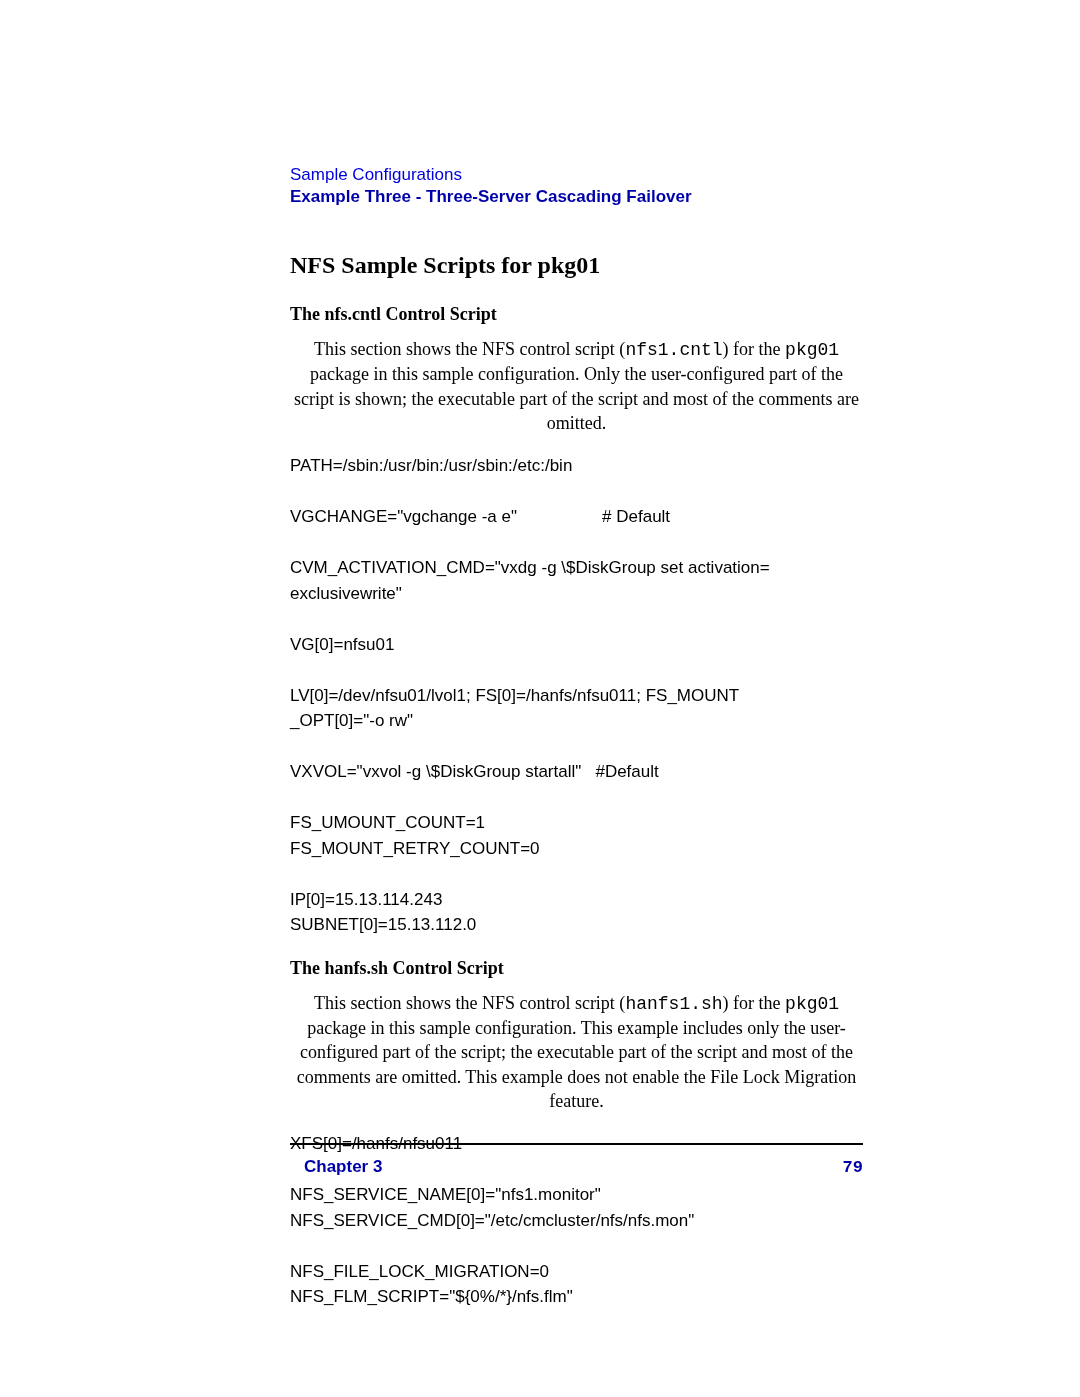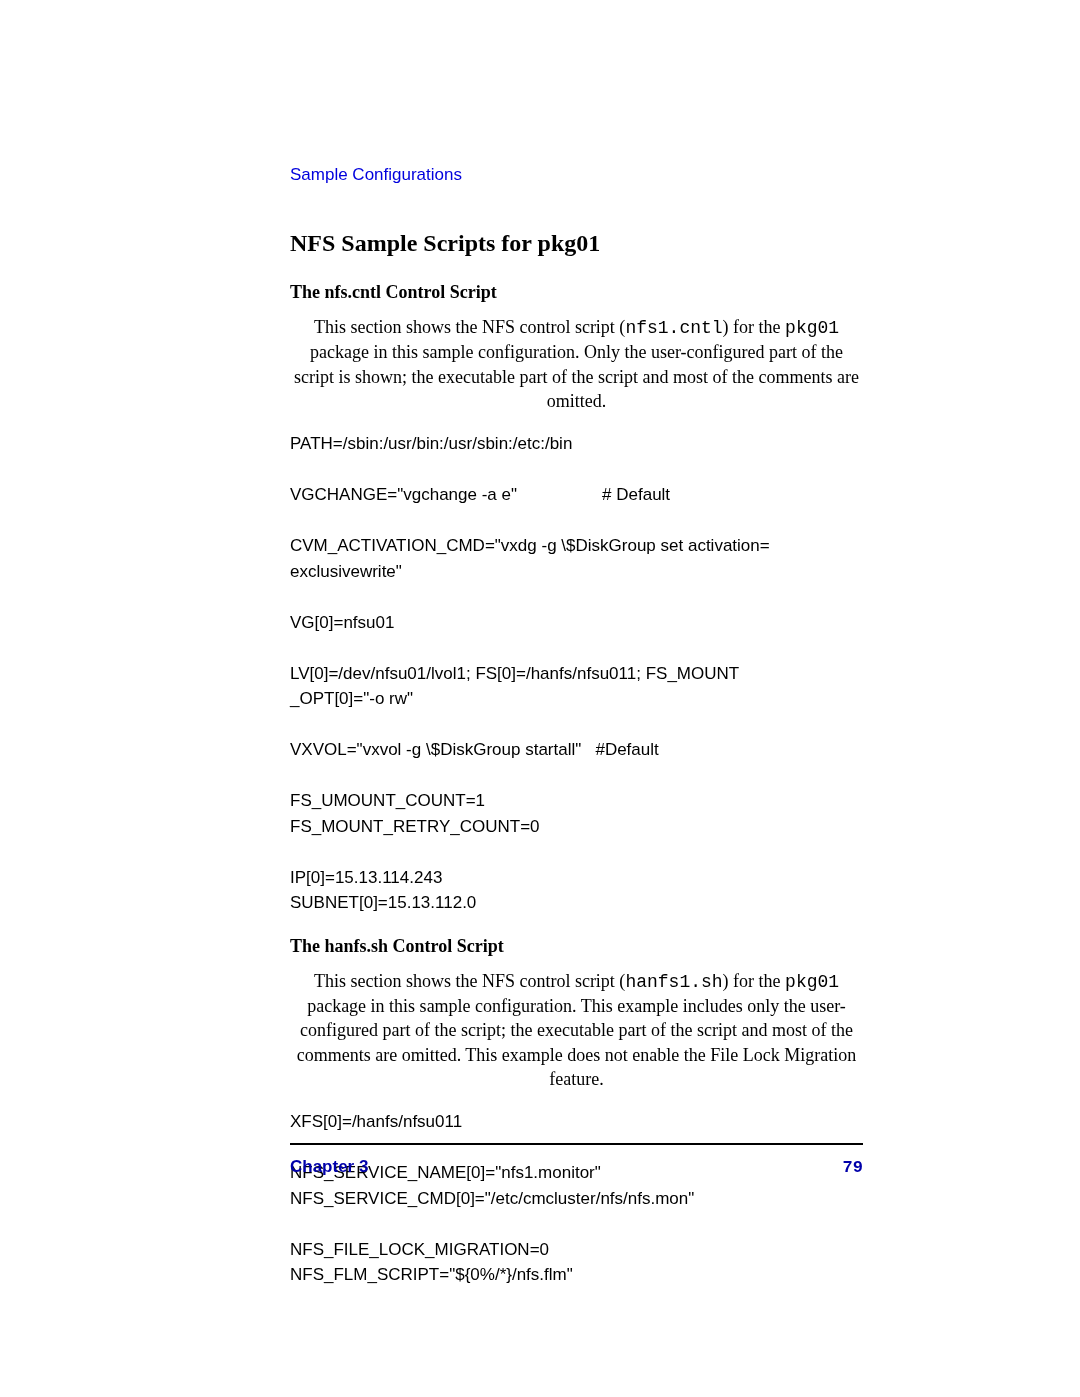--- a/index.html
+++ b/index.html
@@ -69,20 +69,21 @@
     .footer-rule {
       border: none;
       border-top: 2px solid #000;
       margin: 22px 0 12px 0;
     }
     .footer-row {
       display: flex;
       justify-content: space-between;
       align-items: baseline;
       padding: 0 0 0 0;
+      margin-left: 14px;
     }
     .footer-chapter {
       color: #0000aa;
       font-family: Arial, Helvetica, sans-serif;
       font-weight: bold;
       font-size: 17px;
     }
     .footer-page {
       color: #0000aa;
       font-family: Liberation Mono, monospace;
@@ -97,20 +98,21 @@
       right: 0;
     }
   </style>
 </head>
 <body>
 
 <div class="page-container">
 
   <div class="header-area">
     <span class="header-link">Sample Configurations</span>
+    <span class="header-bold">Example Three - Three-Server Cascading Failover</span>
   </div>
 
   <div class="section-title">NFS Sample Scripts for pkg01</div>
 
   <div class="sub-heading">The nfs.cntl Control Script</div>
 
   <div class="body-para">
     <span>This section shows the NFS control script (</span><span class="inline-code">nfs1.cntl</span><span>) for the </span><span class="inline-code">pkg01</span><span> package in this sample configuration. Only the user-configured part of the script is shown; the executable part of the script and most of the comments are omitted.</span>
   </div>
 

